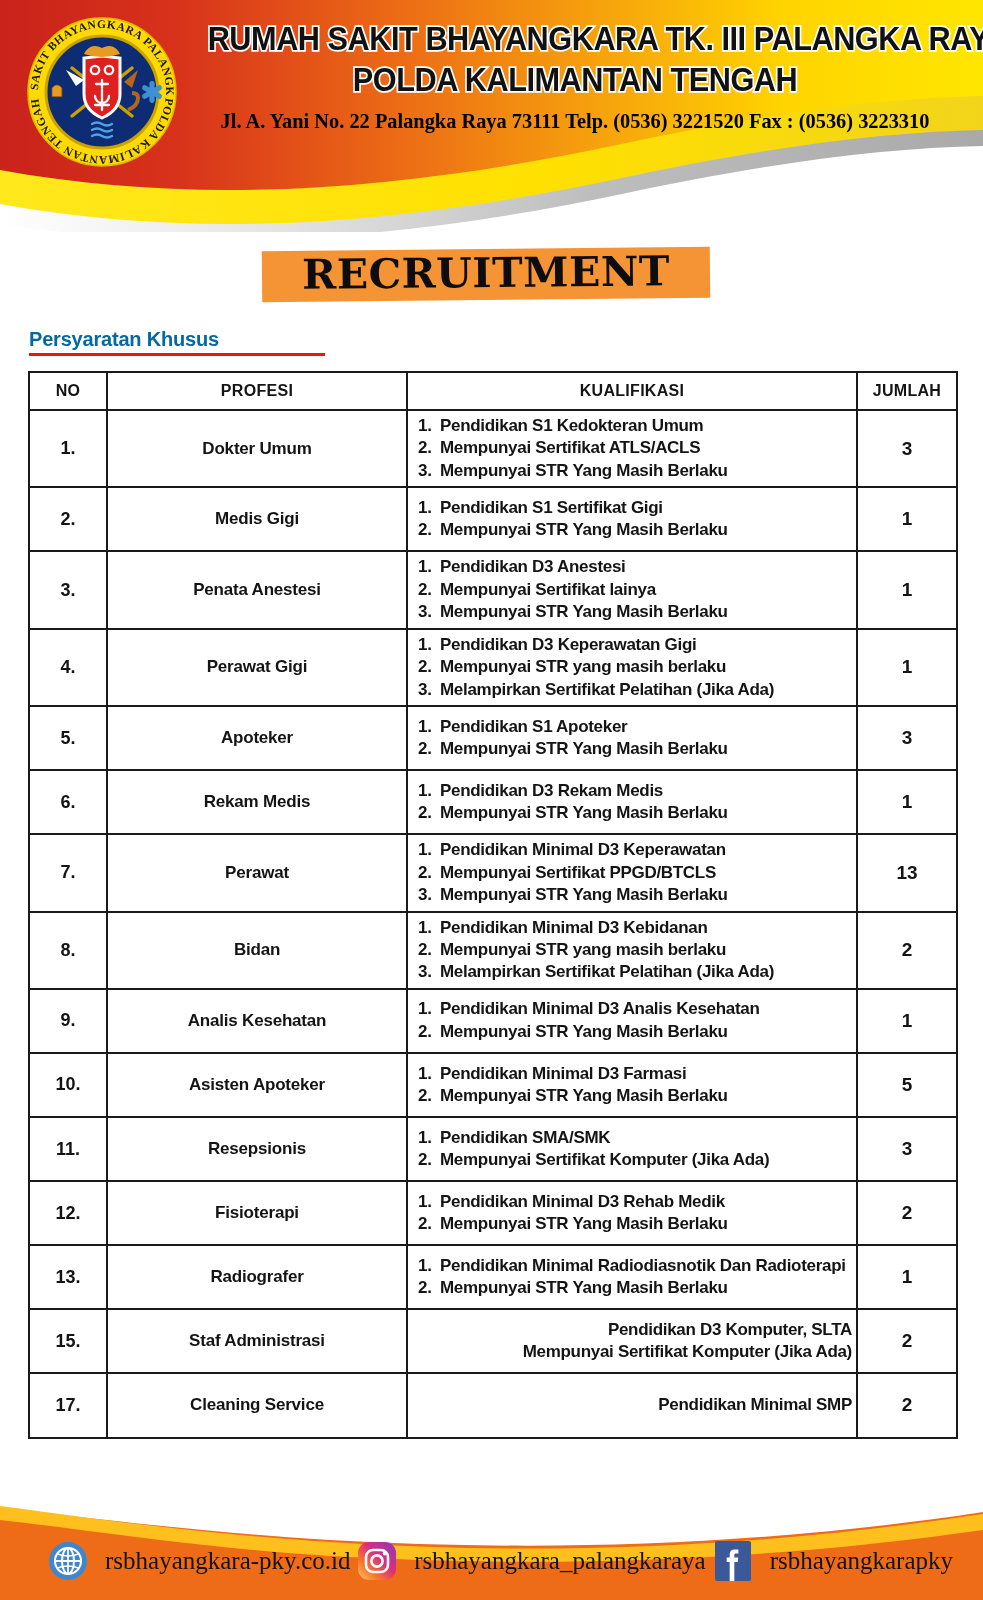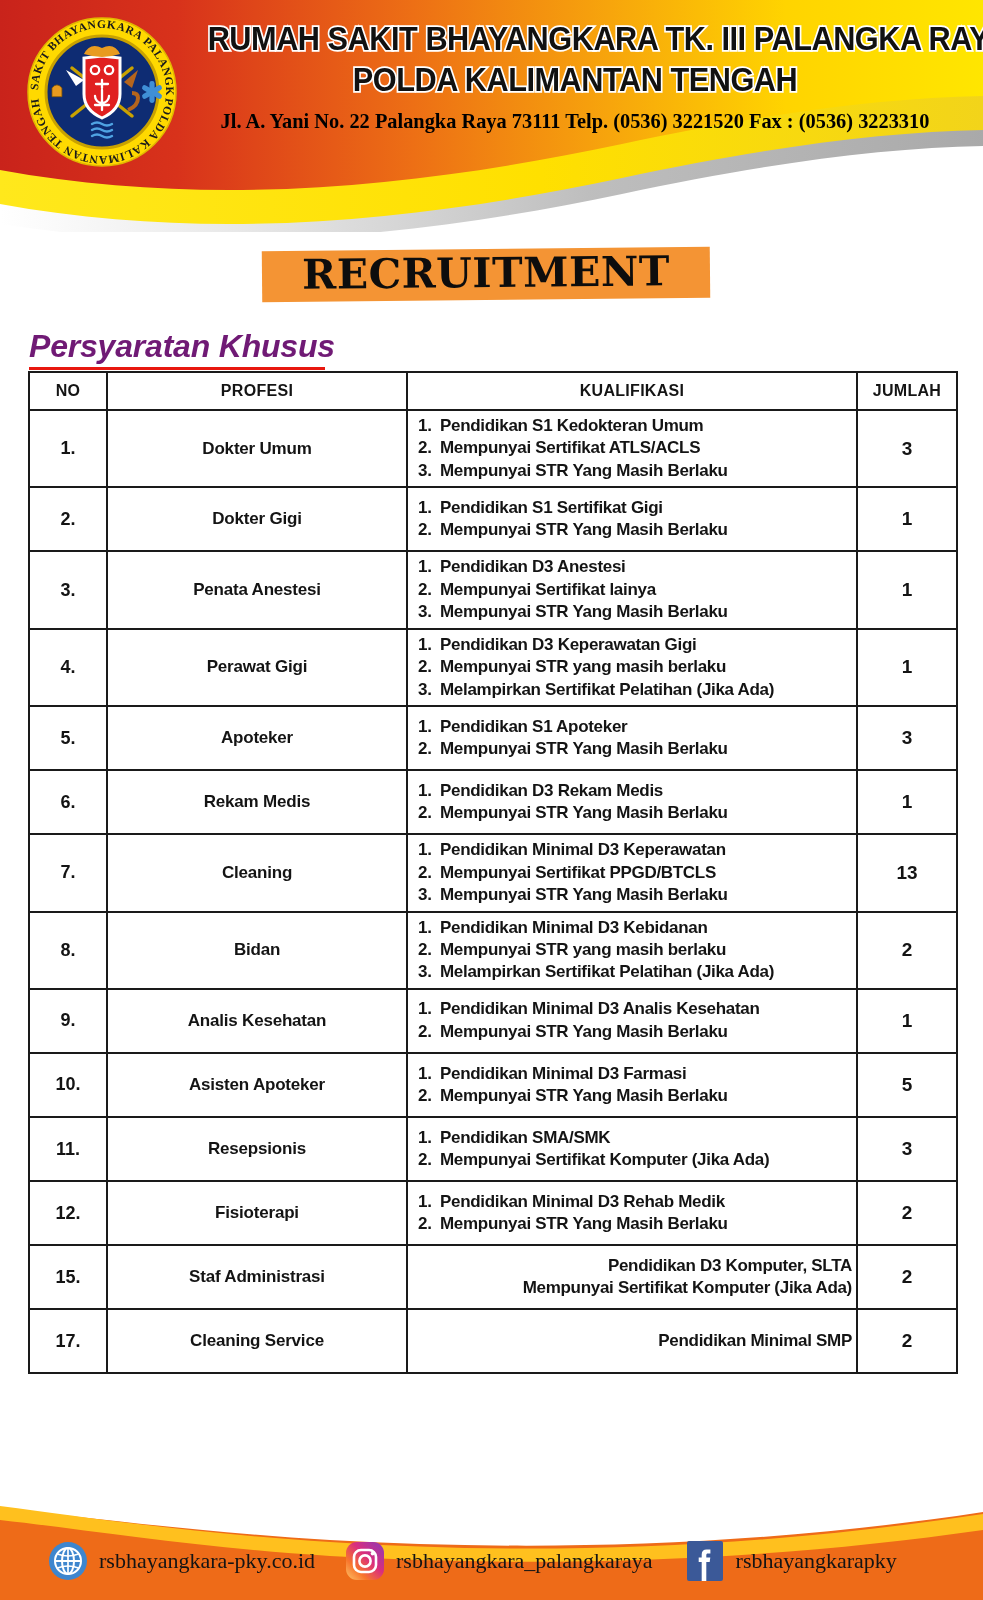--- a/index.html
+++ b/index.html
@@ -85,24 +85,23 @@
 
   
   .section-head {
     position: absolute;
     left: 29px; top: 328px;
     z-index: 4;
   }
   .section-head-txt {
     font-family: "Liberation Sans", sans-serif;
     font-weight: bold;
-    font-size: 32px;
-    color: #701a75;
+    font-size: 20px;
+    color: #0369a1;
     letter-spacing: -0.2px;
-    font-style: italic;
   }
   .section-rule {
     width: 296px;
     height: 3px;
     background: #E8170F;
     margin-top: 2px;
   }
 
   
   .tbl-wrap {
@@ -192,23 +191,23 @@
     top: 0; left: 0;
     width: 983px; height: 100px;
     display: flex;
     align-items: center;
     padding: 22px 30px 0 48px;
     z-index: 3;
   }
   .f-item { display: flex; align-items: center; }
   .f-item .f-label {
     font-family: "Liberation Serif", serif;
-    font-size: 22px;
+    font-size: 25px;
     color: #141414;
-    margin-left: 11px;
+    margin-left: 17px;
     white-space: nowrap;
   }
   .ico { flex: 0 0 auto; display: block; }
   .sp-a { width: 30px; }
   .sp-b { width: 32px; }
 </style>
 </head>
 <body>
 
 <div class="header">
@@ -343,21 +342,21 @@
             </div>
             <div class="q-line">
               <span class="q-num">3.</span>
               <span class="q-txt">Mempunyai STR Yang Masih Berlaku</span>
             </div>
           </td>
           <td class="cell-jml">3</td>
         </tr>
         <tr>
           <td class="cell-no">2.</td>
-          <td class="cell-prof">Dokter Gigi</td>
+          <td class="cell-prof">Medis Gigi</td>
           <td class="cell-kual">
             <div class="q-line">
               <span class="q-num">1.</span>
               <span class="q-txt">Pendidikan S1 Sertifikat Gigi</span>
             </div>
             <div class="q-line">
               <span class="q-num">2.</span>
               <span class="q-txt">Mempunyai STR Yang Masih Berlaku</span>
             </div>
           </td>
@@ -426,21 +425,21 @@
             </div>
             <div class="q-line">
               <span class="q-num">2.</span>
               <span class="q-txt">Mempunyai STR Yang Masih Berlaku</span>
             </div>
           </td>
           <td class="cell-jml">1</td>
         </tr>
         <tr>
           <td class="cell-no">7.</td>
-          <td class="cell-prof">Cleaning</td>
+          <td class="cell-prof">Perawat</td>
           <td class="cell-kual">
             <div class="q-line">
               <span class="q-num">1.</span>
               <span class="q-txt">Pendidikan Minimal D3 Keperawatan</span>
             </div>
             <div class="q-line">
               <span class="q-num">2.</span>
               <span class="q-txt">Mempunyai Sertifikat PPGD/BTCLS</span>
             </div>
             <div class="q-line">
@@ -521,20 +520,35 @@
             <div class="q-line">
               <span class="q-num">1.</span>
               <span class="q-txt">Pendidikan Minimal D3 Rehab Medik</span>
             </div>
             <div class="q-line">
               <span class="q-num">2.</span>
               <span class="q-txt">Mempunyai STR Yang Masih Berlaku</span>
             </div>
           </td>
           <td class="cell-jml">2</td>
+        </tr>
+        <tr>
+          <td class="cell-no">13.</td>
+          <td class="cell-prof">Radiografer</td>
+          <td class="cell-kual">
+            <div class="q-line">
+              <span class="q-num">1.</span>
+              <span class="q-txt">Pendidikan Minimal Radiodiasnotik Dan Radioterapi</span>
+            </div>
+            <div class="q-line">
+              <span class="q-num">2.</span>
+              <span class="q-txt">Mempunyai STR Yang Masih Berlaku</span>
+            </div>
+          </td>
+          <td class="cell-jml">1</td>
         </tr>
         <tr>
           <td class="cell-no">15.</td>
           <td class="cell-prof">Staf Administrasi</td>
           <td class="cell-kual">
             <div class="q-plain">Pendidikan D3 Komputer, SLTA</div>
             <div class="q-plain">Mempunyai Sertifikat Komputer (Jika Ada)</div>
           </td>
           <td class="cell-jml">2</td>
         </tr>

